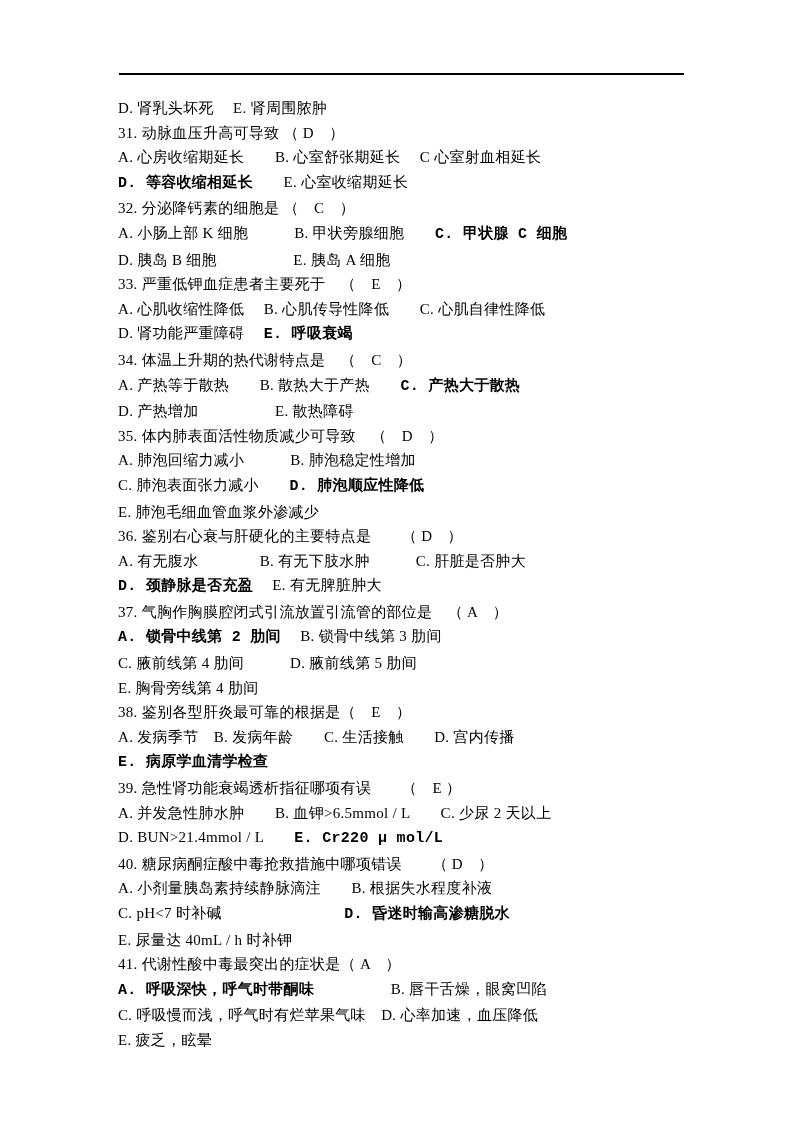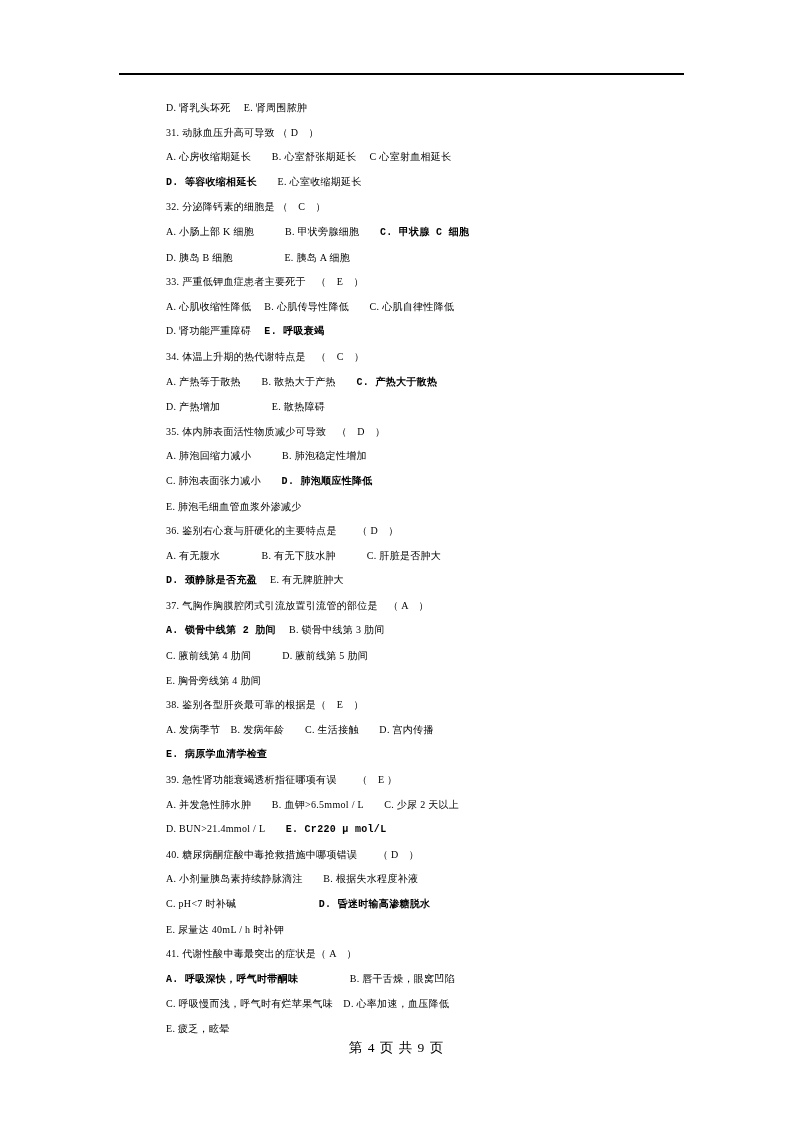--- a/index.html
+++ b/index.html
@@ -22,25 +22,24 @@
     left: 119px;
     width: 565px;
     border-top: 2px solid #000000;
     height: 0;
   }
   .doc-body {
     position: absolute;
     top: 96px;
     left: 118px;
     width: 600px;
-    font-size: 10px;
+    font-size: 15px;
     line-height: 24.6px;
     white-space: pre-wrap;
     letter-spacing: 0.3px;
-    margin-left: 48px;
   }
   .line {
     min-height: 24.6px;
   }
   .seg {
     font-weight: 400;
   }
   .seg.bold {
     font-weight: 700;
     font-family: Liberation Mono, monospace;
@@ -54,14 +53,13 @@
     font-size: 13.5px;
     letter-spacing: 1px;
   }
 </style>
 </head>
 <body>
 
 <div class="page">
   <div class="header-rule"></div>
   <div class="doc-body"><div class="line"><span class="seg">D. 肾乳头坏死　 E. 肾周围脓肿</span></div><div class="line"><span class="seg">31. 动脉血压升高可导致 （ D　）</span></div><div class="line"><span class="seg">A. 心房收缩期延长　　B. 心室舒张期延长　 C 心室射血相延长</span></div><div class="line"><span class="seg bold">D. 等容收缩相延长</span><span class="seg">　　E. 心室收缩期延长</span></div><div class="line"><span class="seg">32. 分泌降钙素的细胞是 （　C　）</span></div><div class="line"><span class="seg">A. 小肠上部 K 细胞　　　B. 甲状旁腺细胞　　</span><span class="seg bold">C. 甲状腺 C 细胞</span></div><div class="line"><span class="seg">D. 胰岛 B 细胞　　　　　E. 胰岛 A 细胞</span></div><div class="line"><span class="seg">33. 严重低钾血症患者主要死于　（　E　）</span></div><div class="line"><span class="seg">A. 心肌收缩性降低　 B. 心肌传导性降低　　C. 心肌自律性降低</span></div><div class="line"><span class="seg">D. 肾功能严重障碍　 </span><span class="seg bold">E. 呼吸衰竭</span></div><div class="line"><span class="seg">34. 体温上升期的热代谢特点是　（　C　）</span></div><div class="line"><span class="seg">A. 产热等于散热　　B. 散热大于产热　　</span><span class="seg bold">C. 产热大于散热</span></div><div class="line"><span class="seg">D. 产热增加　　　　　E. 散热障碍</span></div><div class="line"><span class="seg">35. 体内肺表面活性物质减少可导致　（　D　）</span></div><div class="line"><span class="seg">A. 肺泡回缩力减小　　　B. 肺泡稳定性增加</span></div><div class="line"><span class="seg">C. 肺泡表面张力减小　　</span><span class="seg bold">D. 肺泡顺应性降低</span></div><div class="line"><span class="seg">E. 肺泡毛细血管血浆外渗减少</span></div><div class="line"><span class="seg">36. 鉴别右心衰与肝硬化的主要特点是　　（ D　）</span></div><div class="line"><span class="seg">A. 有无腹水　　　　B. 有无下肢水肿　　　C. 肝脏是否肿大</span></div><div class="line"><span class="seg bold">D. 颈静脉是否充盈</span><span class="seg">　 E. 有无脾脏肿大</span></div><div class="line"><span class="seg">37. 气胸作胸膜腔闭式引流放置引流管的部位是　（ A　）</span></div><div class="line"><span class="seg bold">A. 锁骨中线第 2 肋间</span><span class="seg">　 B. 锁骨中线第 3 肋间</span></div><div class="line"><span class="seg">C. 腋前线第 4 肋间　　　D. 腋前线第 5 肋间</span></div><div class="line"><span class="seg">E. 胸骨旁线第 4 肋间</span></div><div class="line"><span class="seg">38. 鉴别各型肝炎最可靠的根据是（　E　）</span></div><div class="line"><span class="seg">A. 发病季节　B. 发病年龄　　C. 生活接触　　D. 宫内传播</span></div><div class="line"><span class="seg bold">E. 病原学血清学检查</span></div><div class="line"><span class="seg">39. 急性肾功能衰竭透析指征哪项有误　　（　E ）</span></div><div class="line"><span class="seg">A. 并发急性肺水肿　　B. 血钾&gt;6.5mmol / L　　C. 少尿 2 天以上</span></div><div class="line"><span class="seg">D. BUN&gt;21.4mmol / L　　</span><span class="seg bold">E. Cr220 μ mol/L</span></div><div class="line"><span class="seg">40. 糖尿病酮症酸中毒抢救措施中哪项错误　　（ D　）</span></div><div class="line"><span class="seg">A. 小剂量胰岛素持续静脉滴注　　B. 根据失水程度补液</span></div><div class="line"><span class="seg">C. pH&lt;7 时补碱　　　　　　　　</span><span class="seg bold">D. 昏迷时输高渗糖脱水</span></div><div class="line"><span class="seg">E. 尿量达 40mL / h 时补钾</span></div><div class="line"><span class="seg">41. 代谢性酸中毒最突出的症状是（ A　）</span></div><div class="line"><span class="seg bold">A. 呼吸深快，呼气时带酮味</span><span class="seg">　　　　　B. 唇干舌燥，眼窝凹陷</span></div><div class="line"><span class="seg">C. 呼吸慢而浅，呼气时有烂苹果气味　D. 心率加速，血压降低</span></div><div class="line"><span class="seg">E. 疲乏，眩晕</span></div></div>
-  <div class="footer">第 4 页 共 9 页</div>
 </div>
 
 </body></html>

